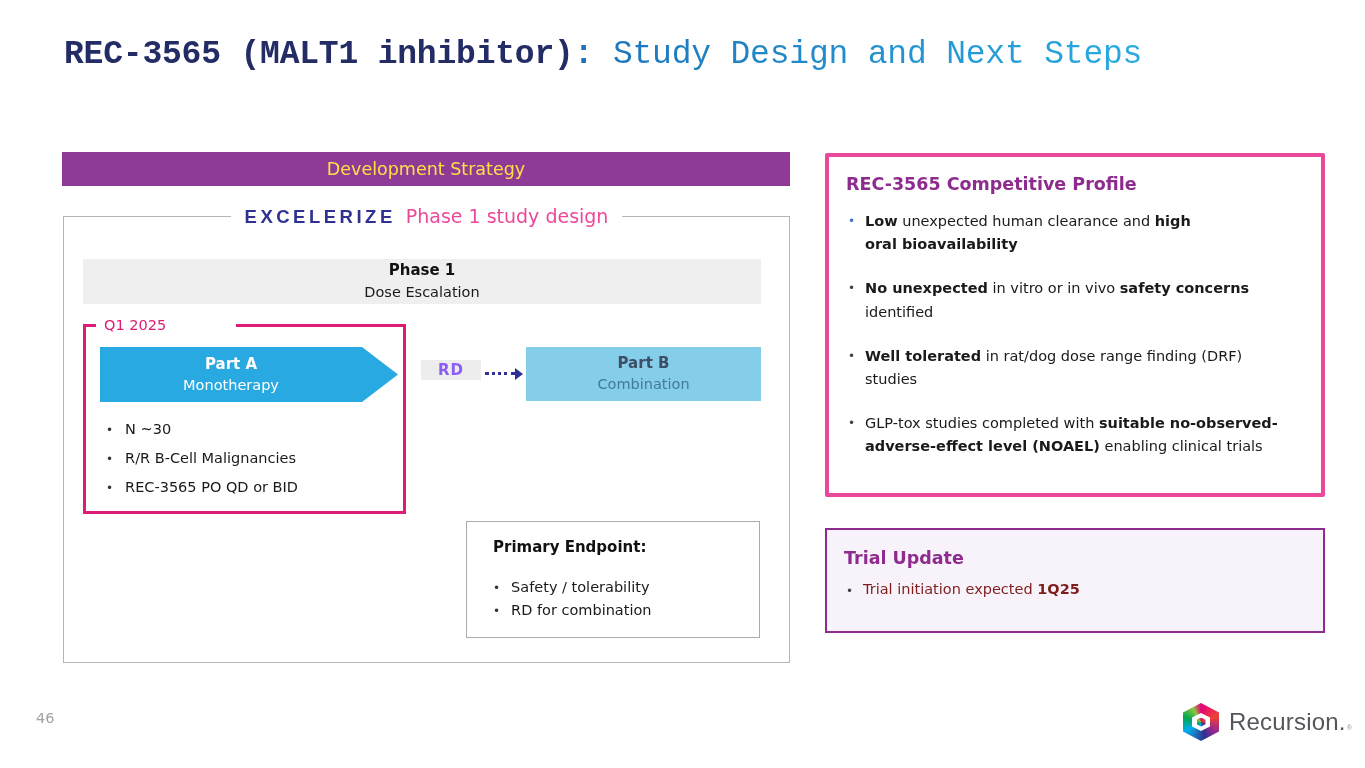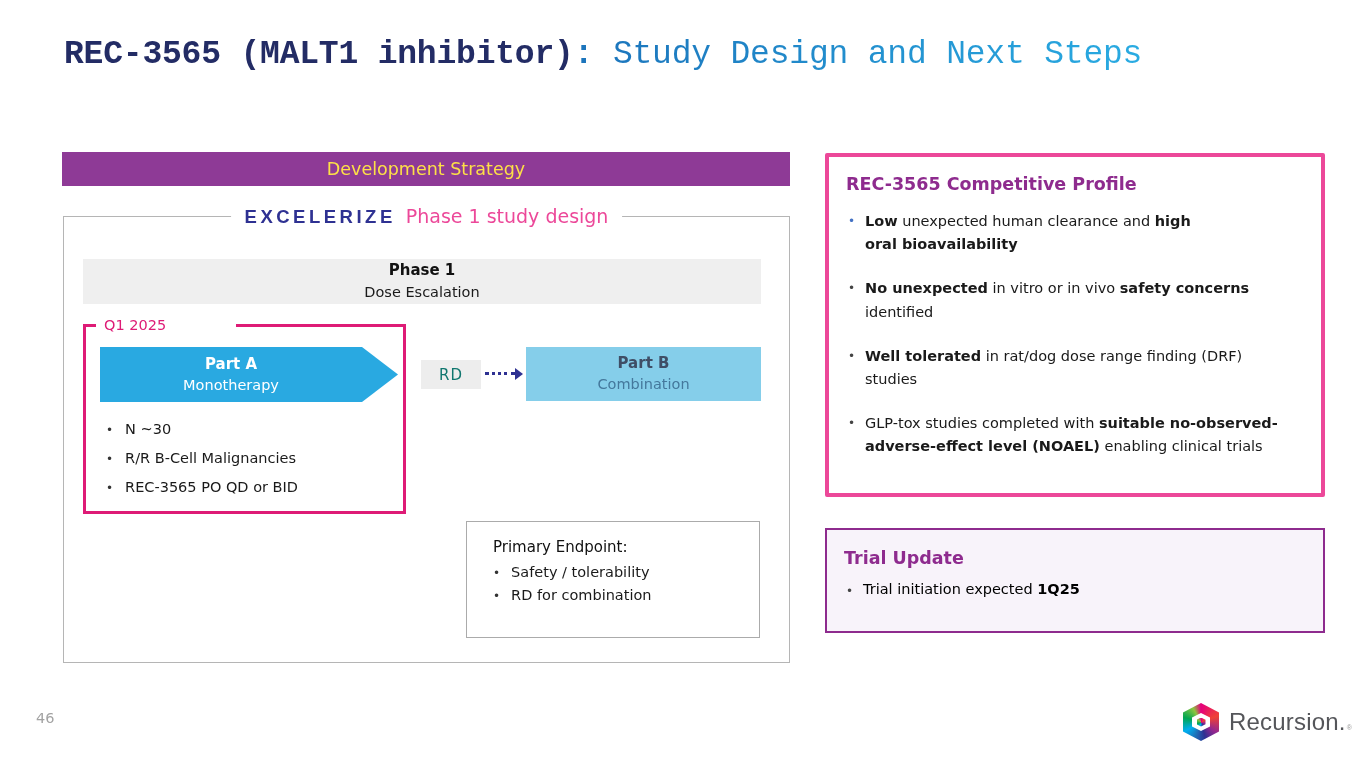--- a/index.html
+++ b/index.html
@@ -69,43 +69,43 @@
     display:flex; flex-direction:column; align-items:center; justify-content:center;
     padding-right:36px; color:#fff; line-height:1.4;
   }
   .part-a .l1 { font-size:15px; font-weight:700; }
   .part-a .l2 { font-size:14.5px; }
   .pink-box ul { list-style:none; margin:94px 0 0 20px; }
   .pink-box ul li { font-size:14.5px; color:#1a1a1a; margin-bottom:13px; }
   .pink-box ul li::before { content:"•"; color:#333; margin-right:12px; font-size:12px; }
 
   .rd-chip {
-    position:absolute; left:357px; top:143px; width:60px; height:29px;
-    background:#ededed; color:#0f766e; font-weight:400; font-size:15px;
+    position:absolute; left:357px; top:143px; width:60px; height:20px;
+    background:#ededed; color:#8b5cf6; font-weight:700; font-size:15px;
     display:flex; align-items:center; justify-content:center; letter-spacing:1px;
   }
   .dotted-arrow { position:absolute; left:421px; top:149px; width:40px; height:15px; display:flex; align-items:center; }
   .dotted-arrow .line { width:30px; border-top:3px dotted #2E3192; }
   .dotted-arrow .head {
     width:0; height:0; border-top:6px solid transparent; border-bottom:6px solid transparent;
     border-left:8px solid #2E3192;
   }
   .part-b {
     position:absolute; left:462px; top:130px; width:235px; height:54px;
     background:#85CEEA; display:flex; flex-direction:column; align-items:center;
     justify-content:center; line-height:1.4;
   }
   .part-b .l1 { font-size:15px; font-weight:700; color:#3F4E66; }
   .part-b .l2 { font-size:14.5px; color:#44789C; }
 
   .endpoint-box {
     position:absolute; left:402px; top:304px; width:294px; height:117px;
     border:1px solid #ababab; padding:16px 10px 0 26px;
   }
-  .endpoint-box .ep-title { font-size:15px; font-weight:400; color:#111; margin-bottom:8px; }
+  .endpoint-box .ep-title { font-size:15px; font-weight:700; color:#111; margin-bottom:23px; }
   .endpoint-box ul { list-style:none; }
   .endpoint-box ul li { font-size:14.5px; color:#1a1a1a; margin-bottom:7px; }
   .endpoint-box ul li::before { content:"•"; color:#333; margin-right:11px; font-size:12px; }
 
   
   .profile-box {
     position:absolute; left:825px; top:153px; width:500px; height:344px;
     border:4px solid #ec4899; border-radius:2px; background:#fff;
     padding:17px 16px 0 17px;
   }
@@ -117,21 +117,21 @@
   }
   .profile-box ul li::before { content:"•"; position:absolute; left:2px; top:0; color:#444; font-size:12px; line-height:23px; }
   .profile-box ul li:first-child::before { color:#4472C4; }
 
   .trial-box {
     position:absolute; left:825px; top:528px; width:500px; height:105px;
     border:2px solid #8E2B8E; background:#F8F3FA; padding:18px 18px 0 17px;
   }
   .trial-title { color:#8E2B8E; font-size:17.5px; font-weight:700; margin-bottom:13px; }
   .trial-box ul { list-style:none; }
-  .trial-box ul li { position:relative; padding-left:19px; font-size:14.5px; color:#000000; }
+  .trial-box ul li { position:relative; padding-left:19px; font-size:14.5px; color:#7f1d1d; }
   .trial-box ul li::before { content:"•"; position:absolute; left:2px; top:0; color:#444; font-size:12px; line-height:21px; }
 
   
   .page-number { position:absolute; left:36px; top:710px; font-size:14.5px; color:#A3A3A3; }
   .logo { position:absolute; left:1183px; top:703px; display:flex; align-items:center; }
   .hex { position:relative; width:36px; height:38px; }
   .hex-layer {
     position:absolute; clip-path:polygon(50% 0%,100% 25%,100% 75%,50% 100%,0% 75%,0% 25%);
   }
   .hex-outer {

